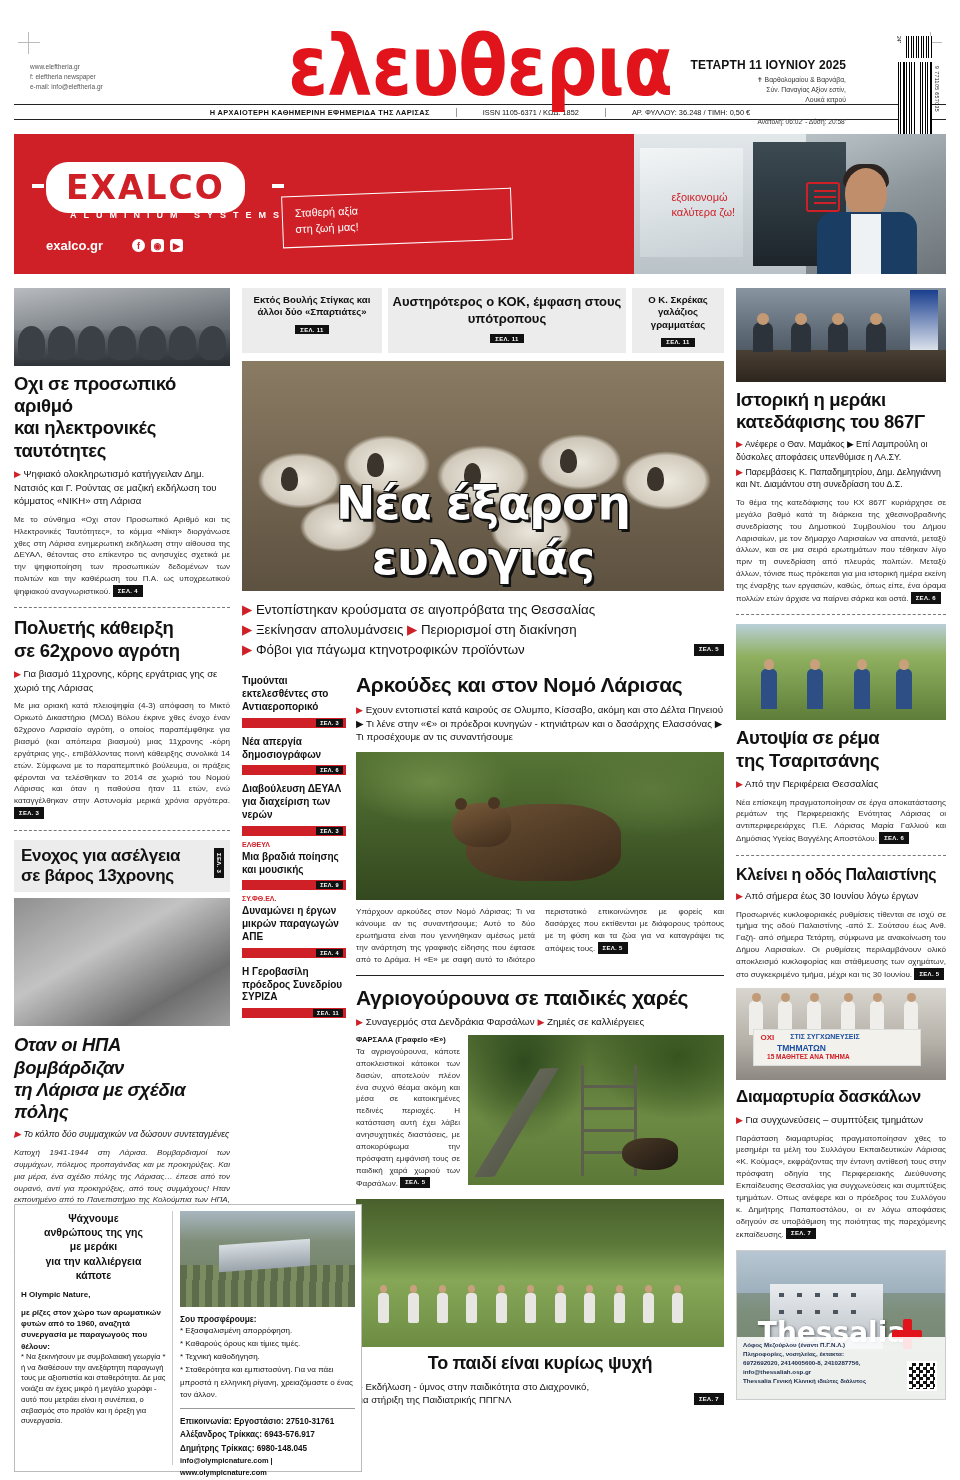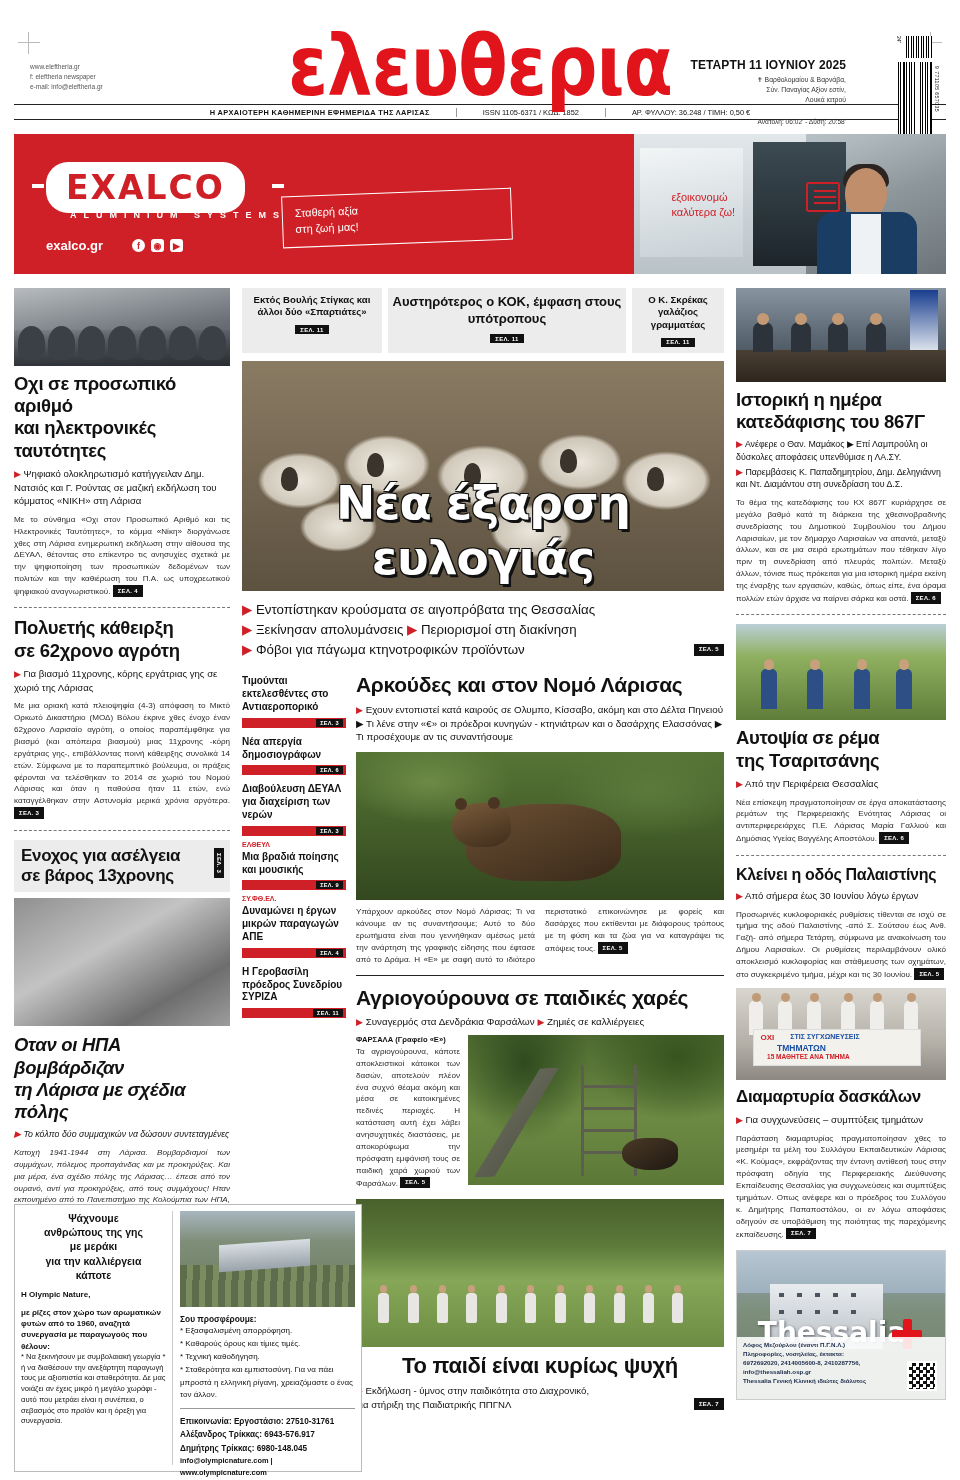--- a/index.html
+++ b/index.html
@@ -576,21 +576,21 @@
             <span class="kid" style="left:38%;"></span>
             <span class="kid" style="left:46%;"></span>
             <span class="kid" style="left:54%;"></span>
             <span class="kid" style="left:62%;"></span>
             <span class="kid" style="left:70%;"></span>
             <span class="kid" style="left:78%;"></span>
             <span class="kid" style="left:86%;"></span>
           </div>
 
           <div style="margin-top:6px;">
-            <div class="hl1" style="font-size:22px;text-align:center;">Το παιδί είναι κυρίως ψυχή</div>
+            <div class="hl1" style="font-size:18px;text-align:center;">Το παιδί είναι κυρίως ψυχή</div>
             <div class="kicker" style="font-size:9.6px;">
               <span class="tri">▶</span> <span>Εκδήλωση - ύμνος στην παιδικότητα στο Διαχρονικό,</span><br>
               <span>για στήριξη της Παιδιατρικής ΠΠΓΝΛ</span>
               <span class="sel" style="float:right;">ΣΕΛ. 7</span>
             </div>
           </div>
         </div>
       </div>
     </div>
 
@@ -600,21 +600,21 @@
         <div class="gov-bg"></div>
         <div class="gov-flag"></div>
         <div class="gov-desk"></div>
         <span class="gov-person" style="left:8%;"></span>
         <span class="gov-person" style="left:26%;"></span>
         <span class="gov-person" style="left:44%;"></span>
         <span class="gov-person" style="left:62%;"></span>
       </div>
 
       <div style="margin-top:7px;">
-        <div class="hl1">Ιστορική η ημέρα</div>
+        <div class="hl1">Ιστορική η μεράκι</div>
         <div class="hl1">κατεδάφισης του 867Γ</div>
         <div class="kicker" style="font-size:8.8px;"><span class="tri">▶</span> <span>Ανέφερε ο Θαν. Μαμάκος ▶ Επί Λαμπρούλη οι δύσκολες αποφάσεις υπενθύμισε η ΛΑ.ΣΥ.</span></div>
         <div class="kicker" style="font-size:8.8px;margin-top:2px;"><span class="tri">▶</span> <span>Παρεμβάσεις Κ. Παπαδημητρίου, Δημ. Δεληγιάννη και Ντ. Διαμάντου στη συνεδρίαση του Δ.Σ.</span></div>
         <div class="body-txt"><span>Το θέμα της κατεδάφισης του ΚΧ 867Γ κυριάρχησε σε μεγάλο βαθμό κατά τη διάρκεια της χθεσινοβραδινής συνεδρίασης του Δημοτικού Συμβουλίου του Δήμου Λαρισαίων, με τον δήμαρχο Λαρισαίων να απαντά, μεταξύ άλλων, και σε μια σειρά ερωτημάτων που τέθηκαν λίγο πριν τη συνεδρίαση από πλευράς πολιτών. Μεταξύ άλλων, τόνισε πως πρόκειται για μια ιστορική ημέρα εκείνη της έναρξης των εργασιών, καθώς, όπως είπε, ένα όραμα πολλών ετών άρχισε να παίρνει σάρκα και οστά.</span> <span class="sel">ΣΕΛ. 6</span></div>
       </div>
 
       <div class="dashed"></div>
 
       <div class="photo field-photo">
         <div class="field-bg"></div>

